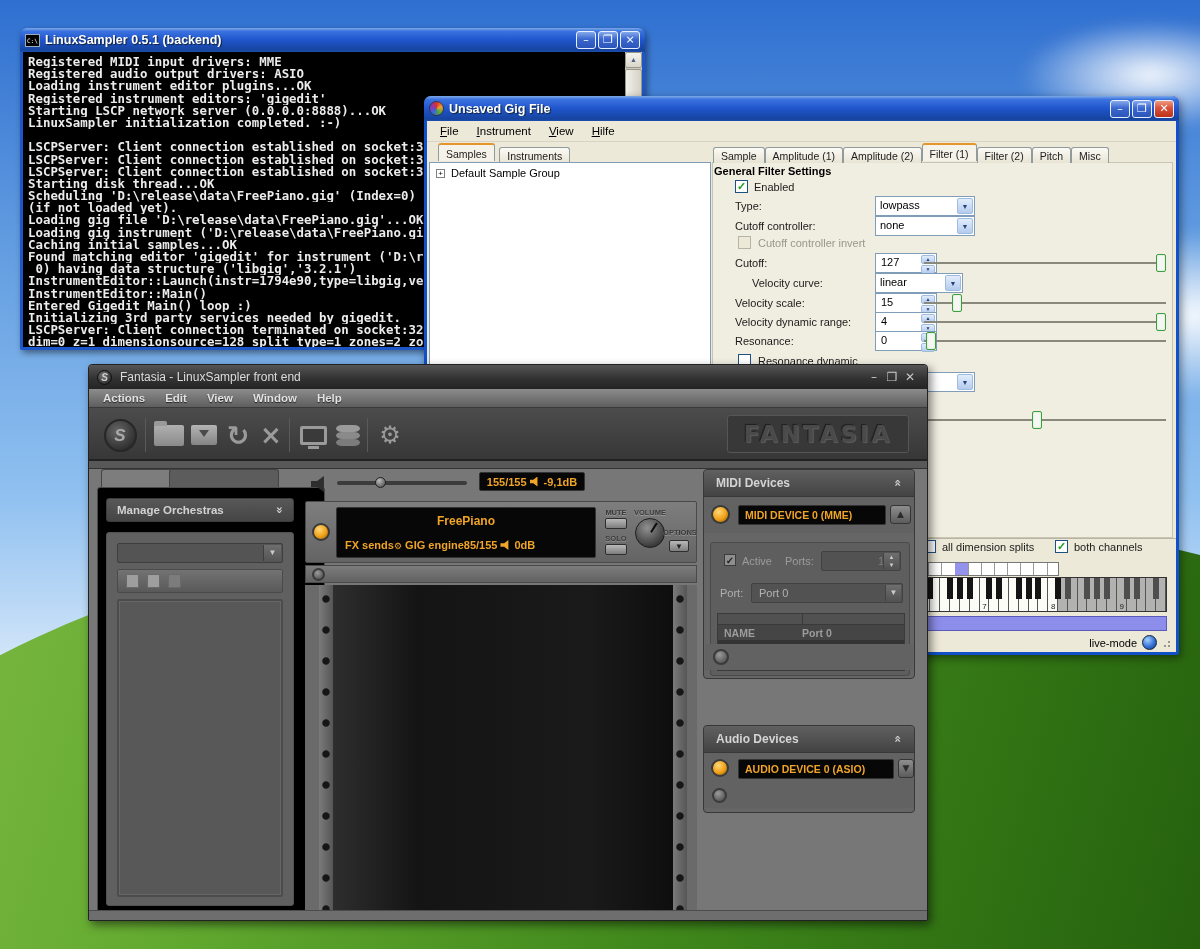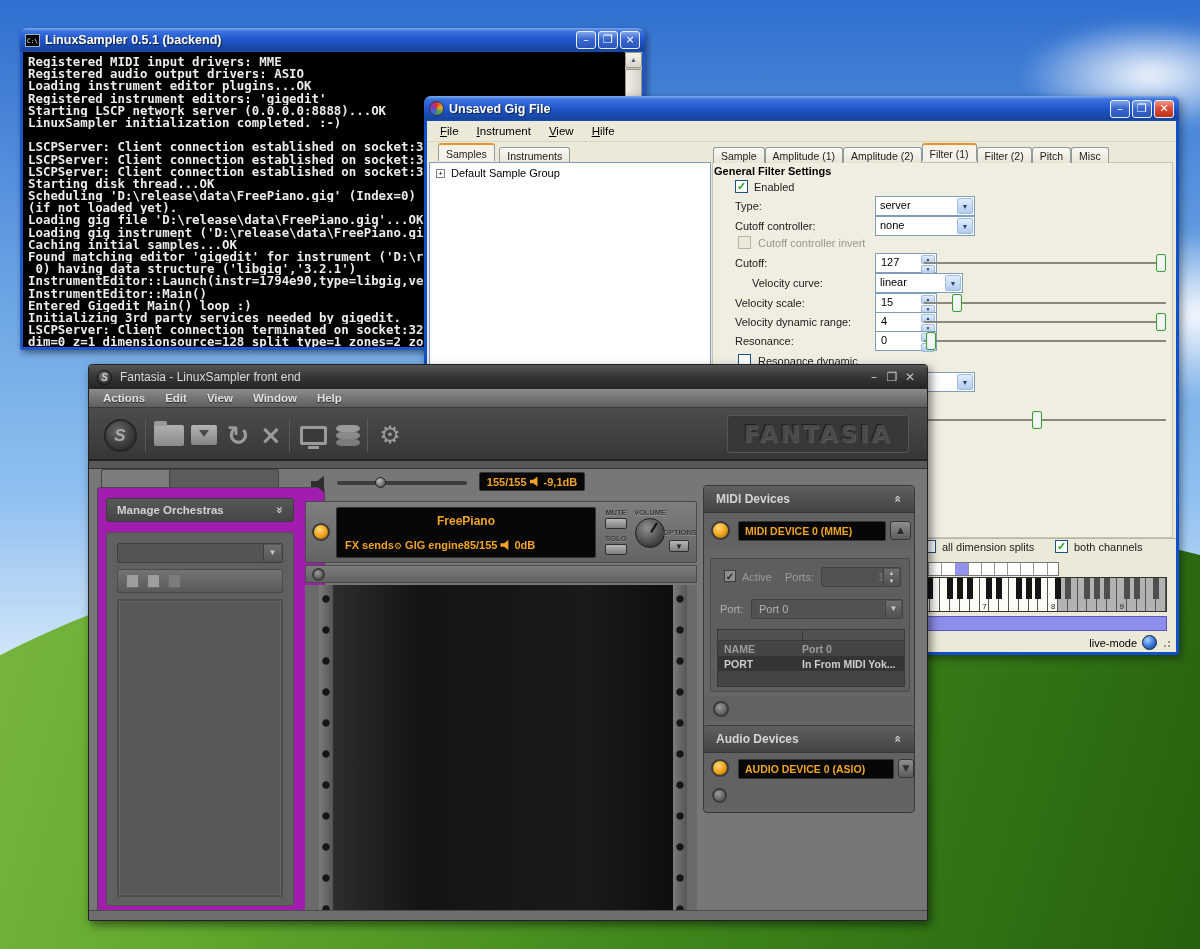--- a/index.html
+++ b/index.html
@@ -145,21 +145,21 @@
     border:1px solid #565656; border-radius:3px; display:flex; align-items:center; justify-content:center; }
   .fa-wordmark { font-size:23px; font-weight:bold; letter-spacing:3px; color:#4a4a4a;
     text-shadow:1px 1px 1px #5e5e5e, -1px -1px 1px #1e1e1e; font-family:"DejaVu Sans",sans-serif; }
   .fa-substrip { position:absolute; left:0; top:96px; right:0; height:8px; background:#585858; border-bottom:1px solid #333; }
 
   
   .fa-ltab { position:absolute; top:104px; height:18px; font-size:11px; padding:16px 8px;
     border:1px solid #444; border-bottom:none; border-radius:3px 3px 0 0; }
   .fa-ltab.active { background:#7d7d7d; color:#e4e4e4; }
   .fa-ltab.inactive { background:#5c5c5c; color:#a0a0a0; }
-  .fa-lbody { position:absolute; left:8px; top:122px; width:228px; height:428px; background:#a21caf;
+  .fa-lbody { position:absolute; left:8px; top:122px; width:228px; height:428px; background:#000000;
     border:1px solid #4a4a4a; border-radius:3px; }
   .fa-manage { position:absolute; left:8px; top:10px; width:188px; height:24px;
     background:linear-gradient(180deg,#585858,#454545); border:1px solid #3c3c3c; border-radius:3px;
     display:flex; align-items:center; padding:0 10px; }
   .fa-manage span.t { flex:1; font-size:11.5px; font-weight:bold; color:#d2d2d2; }
   .chev { display:inline-block; font-family:"DejaVu Sans",sans-serif; color:#cfcfcf; font-size:12px; font-weight:bold; }
   .chev.down { transform:rotate(-90deg); }
   .chev.up { transform:rotate(90deg); }
   .fa-lbox { position:absolute; left:8px; top:44px; width:188px; height:374px; background:#606060;
     border:1px solid #525252; border-radius:3px; }
@@ -323,21 +323,21 @@
     <div class="ge-rtabs">
       <span class="tab">Sample</span><span class="tab">Amplitude (1)</span><span class="tab">Amplitude (2)</span><span class="tab active">Filter (1)</span><span class="tab">Filter (2)</span><span class="tab">Pitch</span><span class="tab">Misc</span>
     </div>
 
     <div class="ge-sect">General Filter Settings</div>
     <div class="xp-check" style="left:311px;top:84px">✓</div>
     <div class="ge-label" style="left:330px;top:85px">Enabled</div>
 
     <div class="ge-label" style="left:311px;top:104px">Type:</div>
     <div class="xp-select" style="left:451px;top:100px;width:100px">
-      <span>server</span>
+      <span>lowpass</span>
       <span class="arrow">▼</span>
     </div>
 
     <div class="ge-label" style="left:311px;top:124px">Cutoff controller:</div>
     <div class="xp-select" style="left:451px;top:120px;width:100px">
       <span>none</span>
       <span class="arrow">▼</span>
     </div>
 
     <div class="xp-check off dis" style="left:314px;top:140px"></div>
@@ -665,21 +665,21 @@
     <div class="fa-emptyrow">
       <div class="pwr off" style="position:absolute;left:6px;top:2px;width:13px;height:13px"></div>
     </div>
 
     <div class="fa-rack">
       <div class="rail" style="left:14px"></div>
       <div class="rack-int"></div>
       <div class="rail" style="left:368px"></div>
     </div>
 
-    <div class="fa-panel" style="top:120px;height:246px">
+    <div class="fa-panel" style="top:104px;height:210px">
       <div class="fa-phead">
         <span class="t">MIDI Devices</span>
         <span class="chev up">«</span>
       </div>
       <div class="fa-devrow">
         <div class="pwr on" style="position:absolute;left:7px;top:8px;width:19px;height:19px"></div>
         <div class="lcd fa-devlcd" style="width:148px">MIDI DEVICE 0 (MME)</div>
         <div class="sqbtn" style="left:186px">▲</div>
       </div>
       <div class="fa-sub" style="top:72px;height:134px">

